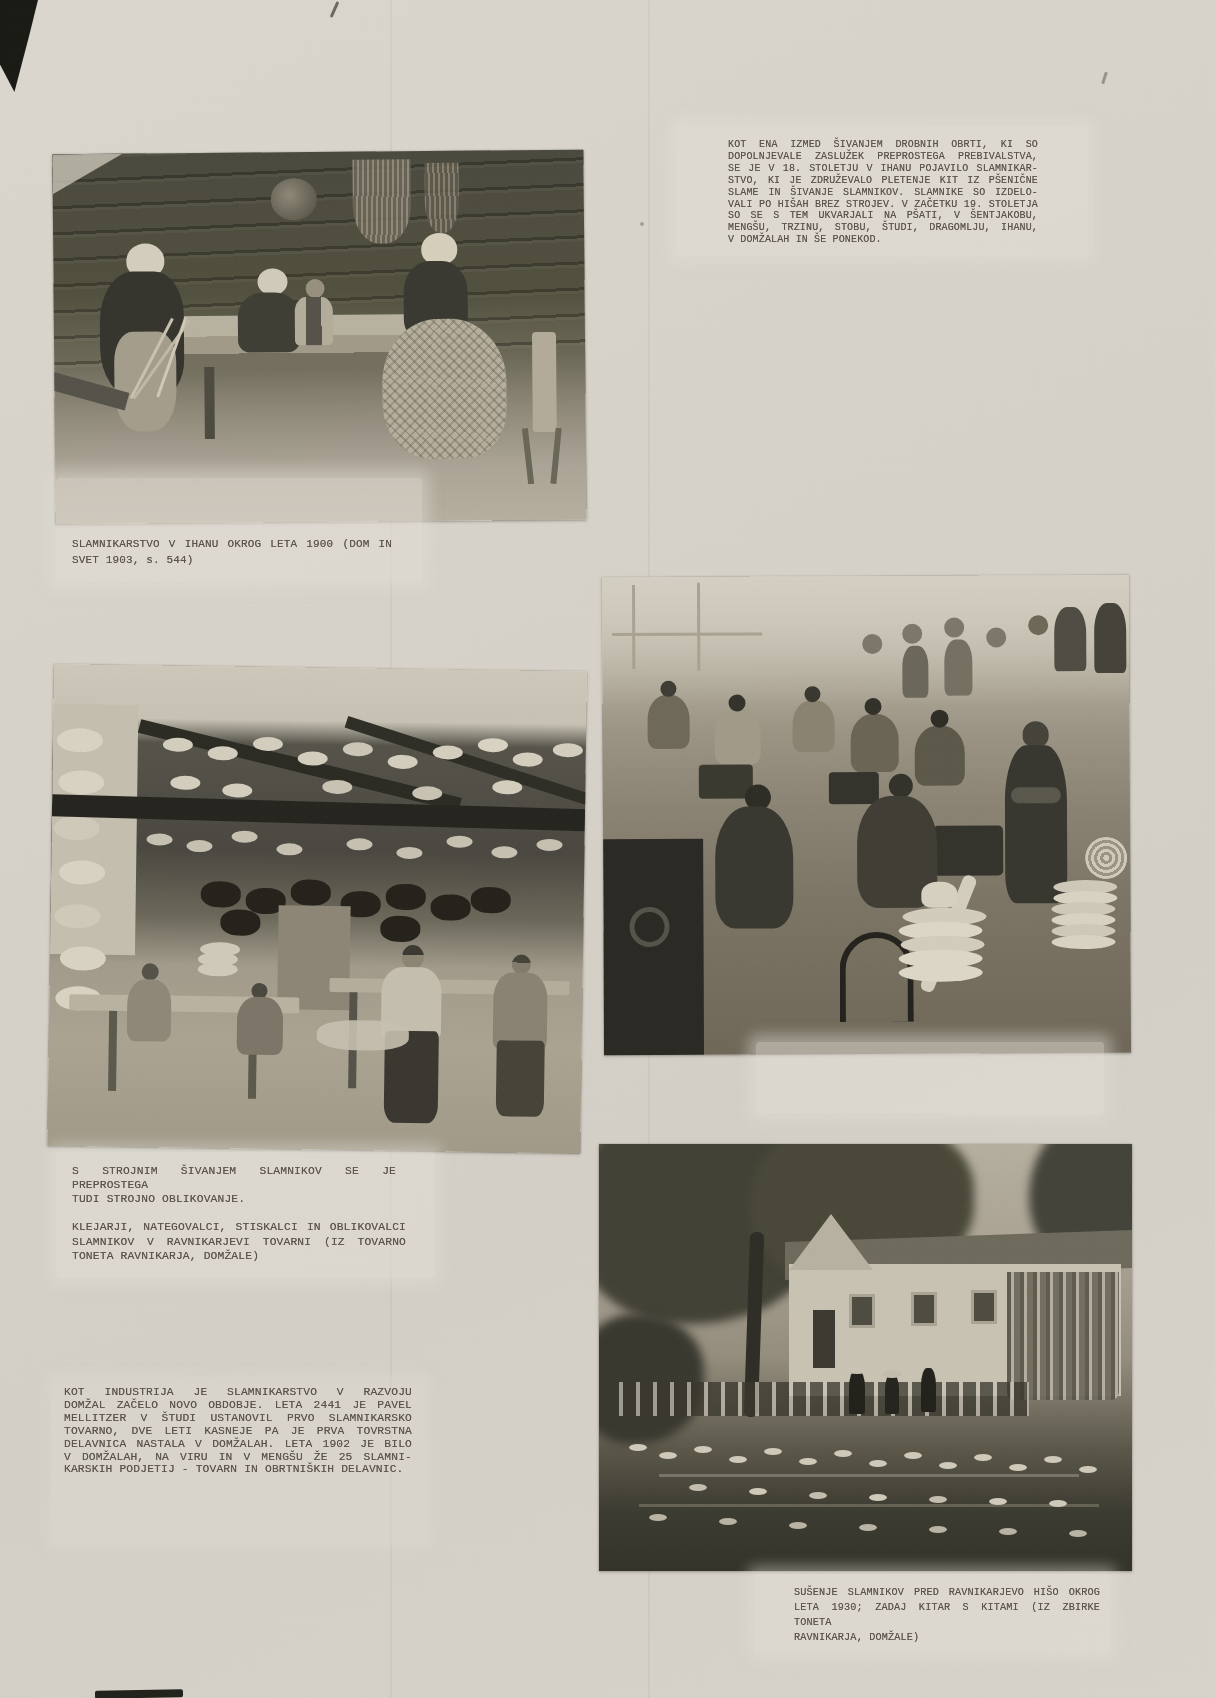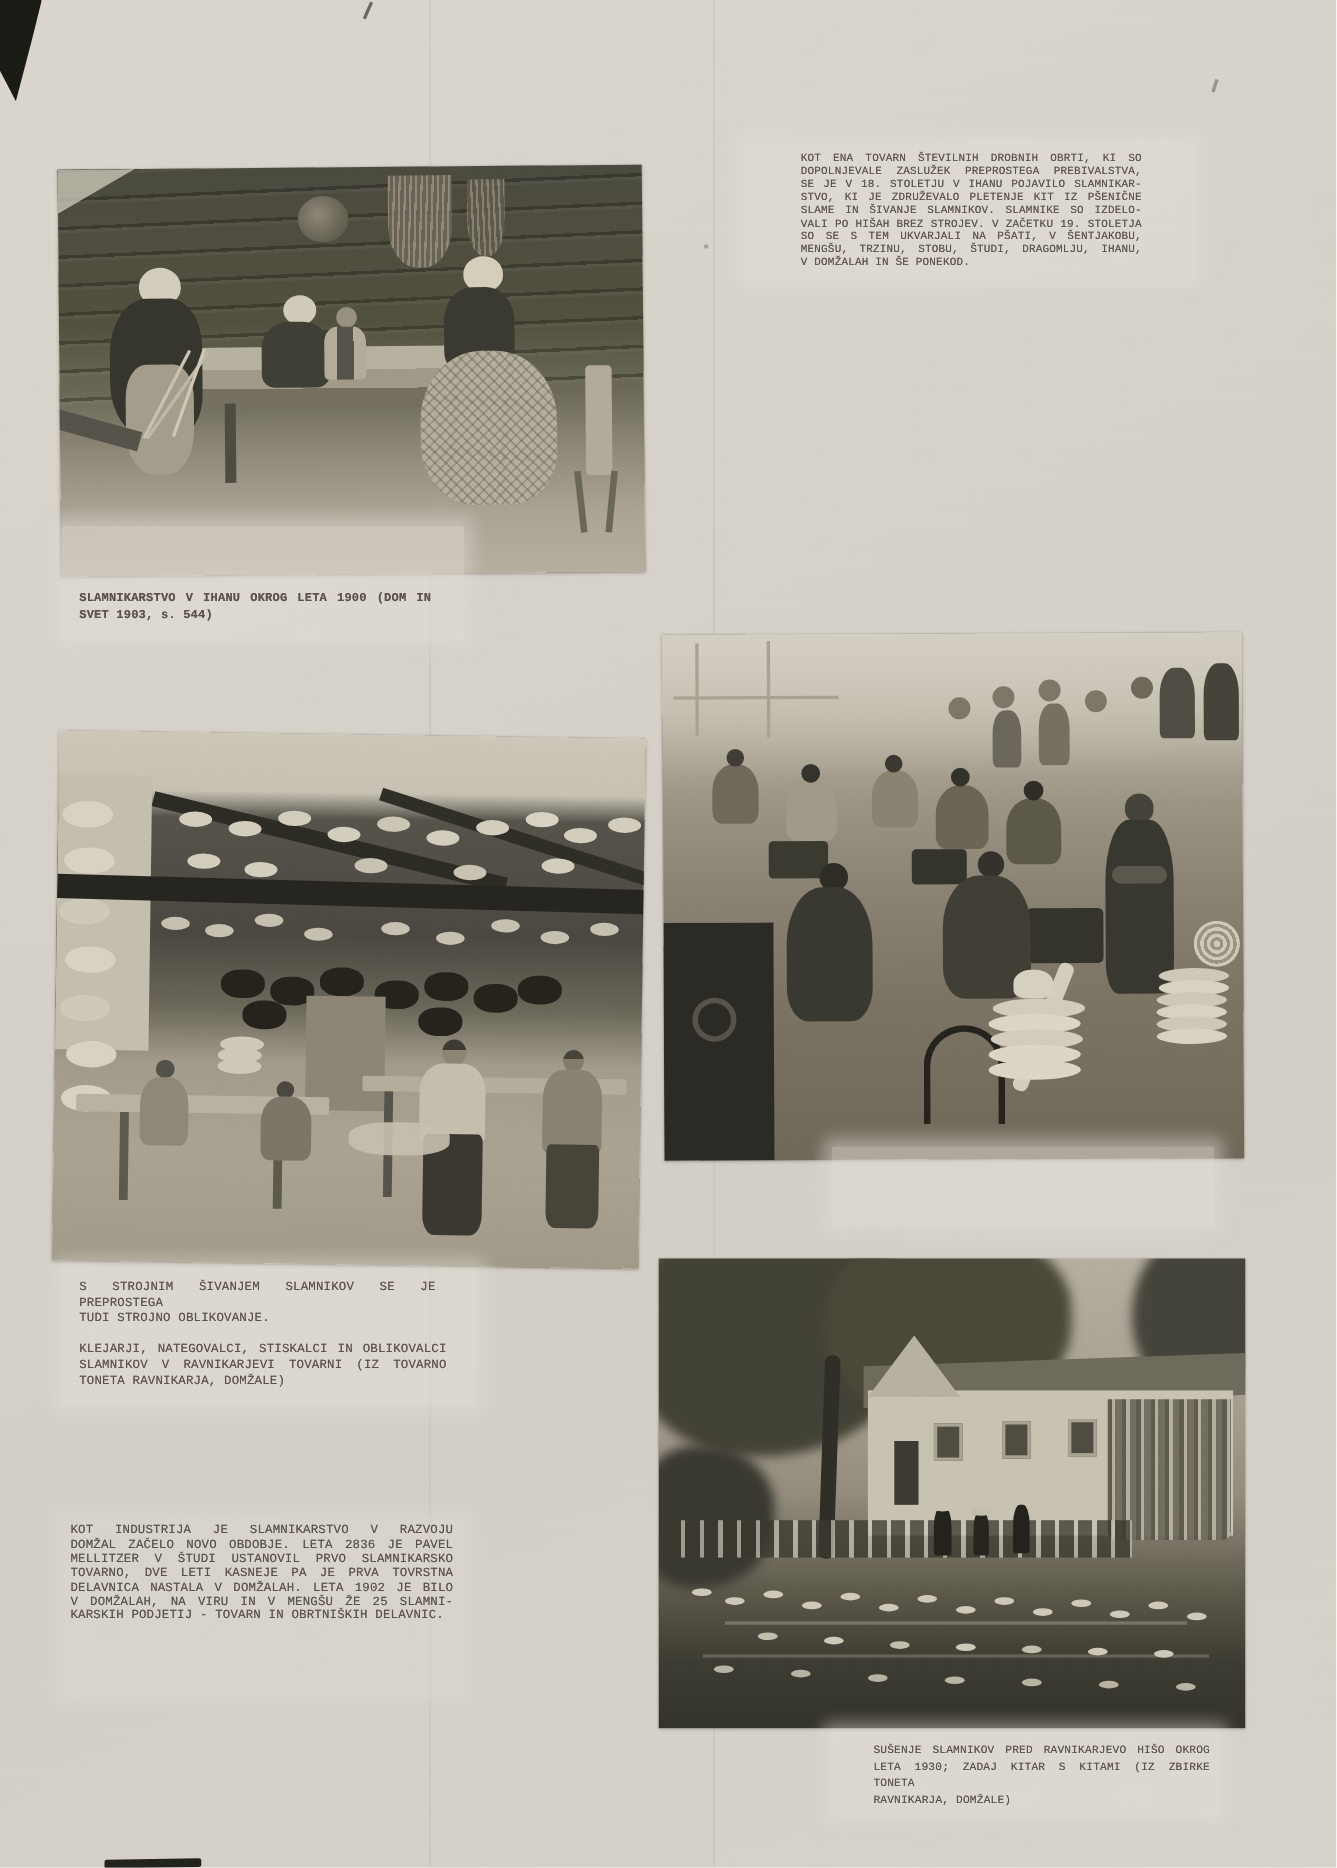--- a/index.html
+++ b/index.html
@@ -113,33 +113,33 @@
     <div class="d" style="left:328px;top:168px;width:124px;height:140px;border-radius:45% 45% 35% 40%;background:repeating-linear-gradient(45deg,rgba(70,68,58,0.28) 0 2px,transparent 2px 7px),repeating-linear-gradient(-45deg,rgba(70,68,58,0.22) 0 2px,transparent 2px 7px);"></div>
 
     <div class="d" style="left:478px;top:182px;width:24px;height:100px;background:#b2ab99;border-radius:4px;"></div>
     <div class="d" style="left:470px;top:278px;width:6px;height:56px;background:#6a6759;transform:rotate(-6deg);"></div>
     <div class="d" style="left:498px;top:278px;width:6px;height:56px;background:#6a6759;transform:rotate(6deg);"></div>
     <div class="d" style="left:-6px;top:228px;width:80px;height:18px;background:#55534a;transform:rotate(16deg);"></div>
   </figure>
 
   <div class="panel" style="left:676px;top:126px;width:412px;height:130px;"></div>
   <div class="txt-block" style="left:728px;top:139px;width:310px;font-size:10px;line-height:11.9px;">
-      <div class="txt-line">KOT ENA TOVARN ŠTEVILNIH DROBNIH OBRTI, KI SO</div>
+      <div class="txt-line">KOT ENA IZMED ŠIVANJEM DROBNIH OBRTI, KI SO</div>
       <div class="txt-line">DOPOLNJEVALE ZASLUŽEK PREPROSTEGA PREBIVALSTVA,</div>
       <div class="txt-line">SE JE V 18. STOLETJU V IHANU POJAVILO SLAMNIKAR-</div>
       <div class="txt-line">STVO, KI JE ZDRUŽEVALO PLETENJE KIT IZ PŠENIČNE</div>
       <div class="txt-line">SLAME IN ŠIVANJE SLAMNIKOV. SLAMNIKE SO IZDELO-</div>
       <div class="txt-line">VALI PO HIŠAH BREZ STROJEV. V ZAČETKU 19. STOLETJA</div>
       <div class="txt-line">SO SE S TEM UKVARJALI NA PŠATI, V ŠENTJAKOBU,</div>
       <div class="txt-line">MENGŠU, TRZINU, STOBU, ŠTUDI, DRAGOMLJU, IHANU,</div>
       <div class="txt-line">V DOMŽALAH IN ŠE PONEKOD.</div>
     </div>
 
   <div class="panel" style="left:56px;top:478px;width:366px;height:104px;"></div>
-  <div class="txt-block" style="left:72px;top:537px;width:320px;font-size:11px;line-height:15.5px;font-weight:bold;">
+  <div class="txt-block" style="left:72px;top:537px;width:320px;font-size:11px;line-height:15.5px;">
       <div class="txt-line">SLAMNIKARSTVO V IHANU OKROG LETA 1900 (DOM IN</div>
       <div class="txt-line">SVET 1903, s. 544)</div>
     </div>
 
   <figure class="photo" id="photo3">
     <div class="d p3-wash"></div>
     <div class="d" style="left:30px;top:8px;width:3px;height:84px;background:#a9a292;"></div>
     <div class="d" style="left:95px;top:6px;width:3px;height:88px;background:#a9a292;"></div>
     <div class="d" style="left:10px;top:56px;width:150px;height:3px;background:#a9a292;"></div>
 
@@ -226,21 +226,21 @@
     </div>
   <div class="txt-block" style="left:72px;top:1220px;width:334px;font-size:11.3px;line-height:14.5px;">
       <div class="txt-line">KLEJARJI, NATEGOVALCI, STISKALCI IN OBLIKOVALCI</div>
       <div class="txt-line">SLAMNIKOV V RAVNIKARJEVI TOVARNI (IZ TOVARNO</div>
       <div class="txt-line">TONETA RAVNIKARJA, DOMŽALE)</div>
     </div>
 
   <div class="panel" style="left:52px;top:1378px;width:374px;height:166px;background:rgba(225,221,213,0.35);box-shadow:0 0 12px 6px rgba(225,221,213,0.3);"></div>
   <div class="txt-block" style="left:64px;top:1386px;width:348px;font-size:11.3px;line-height:12.9px;">
       <div class="txt-line">KOT INDUSTRIJA JE SLAMNIKARSTVO V RAZVOJU</div>
-      <div class="txt-line">DOMŽAL ZAČELO NOVO OBDOBJE. LETA 2836 JE PAVEL</div>
+      <div class="txt-line">DOMŽAL ZAČELO NOVO OBDOBJE. LETA 2441 JE PAVEL</div>
       <div class="txt-line">MELLITZER V ŠTUDI USTANOVIL PRVO SLAMNIKARSKO</div>
       <div class="txt-line">TOVARNO, DVE LETI KASNEJE PA JE PRVA TOVRSTNA</div>
       <div class="txt-line">DELAVNICA NASTALA V DOMŽALAH. LETA 1902 JE BILO</div>
       <div class="txt-line">V DOMŽALAH, NA VIRU IN V MENGŠU ŽE 25 SLAMNI-</div>
       <div class="txt-line">KARSKIH PODJETIJ - TOVARN IN OBRTNIŠKIH DELAVNIC.</div>
     </div>
 
   <figure class="photo" id="photo4">
     <div class="d p4-tree" style="left:-30px;top:-45px;width:260px;height:225px;background:#434236;"></div>
     <div class="d p4-tree" style="left:150px;top:-30px;width:225px;height:175px;background:#4a4939;"></div>

